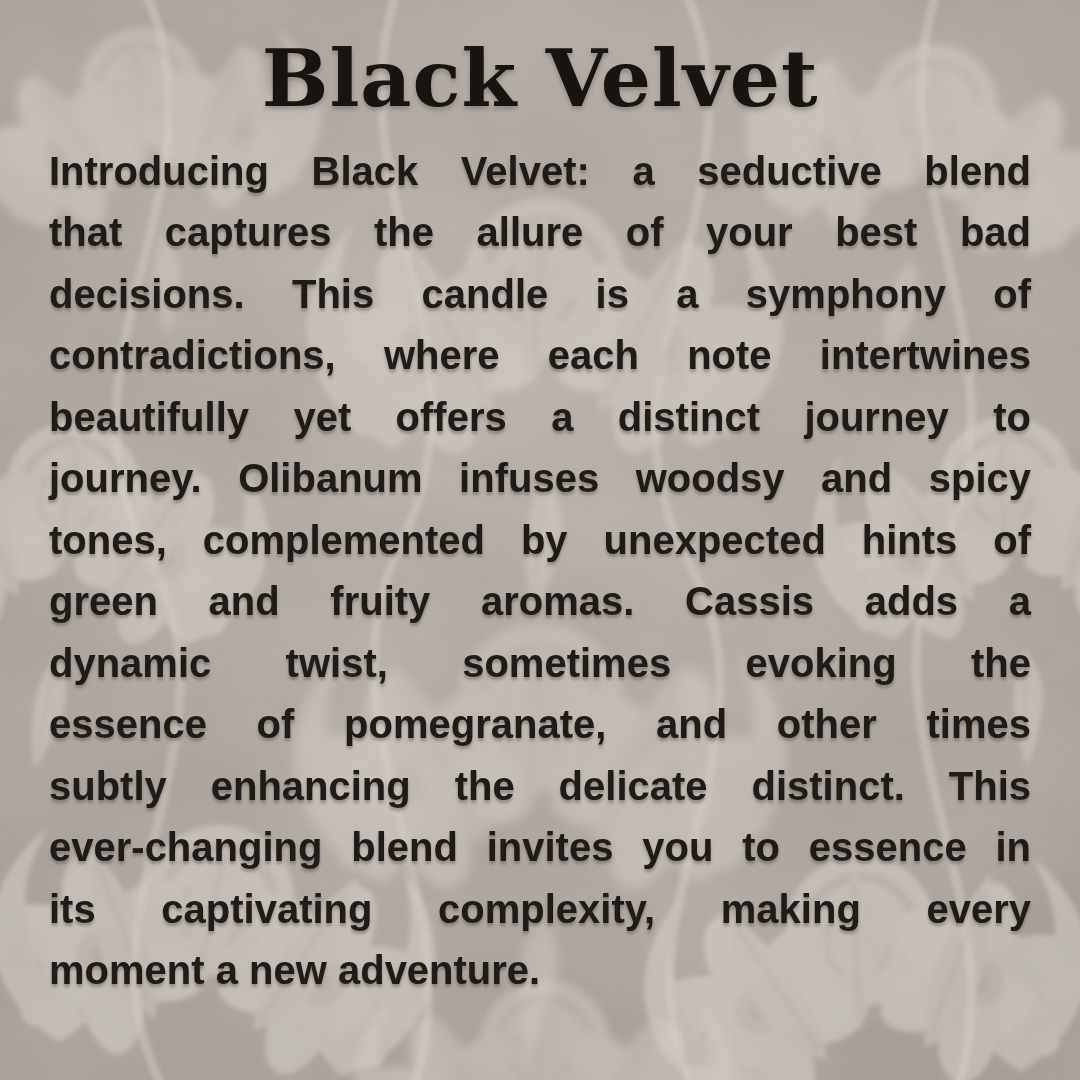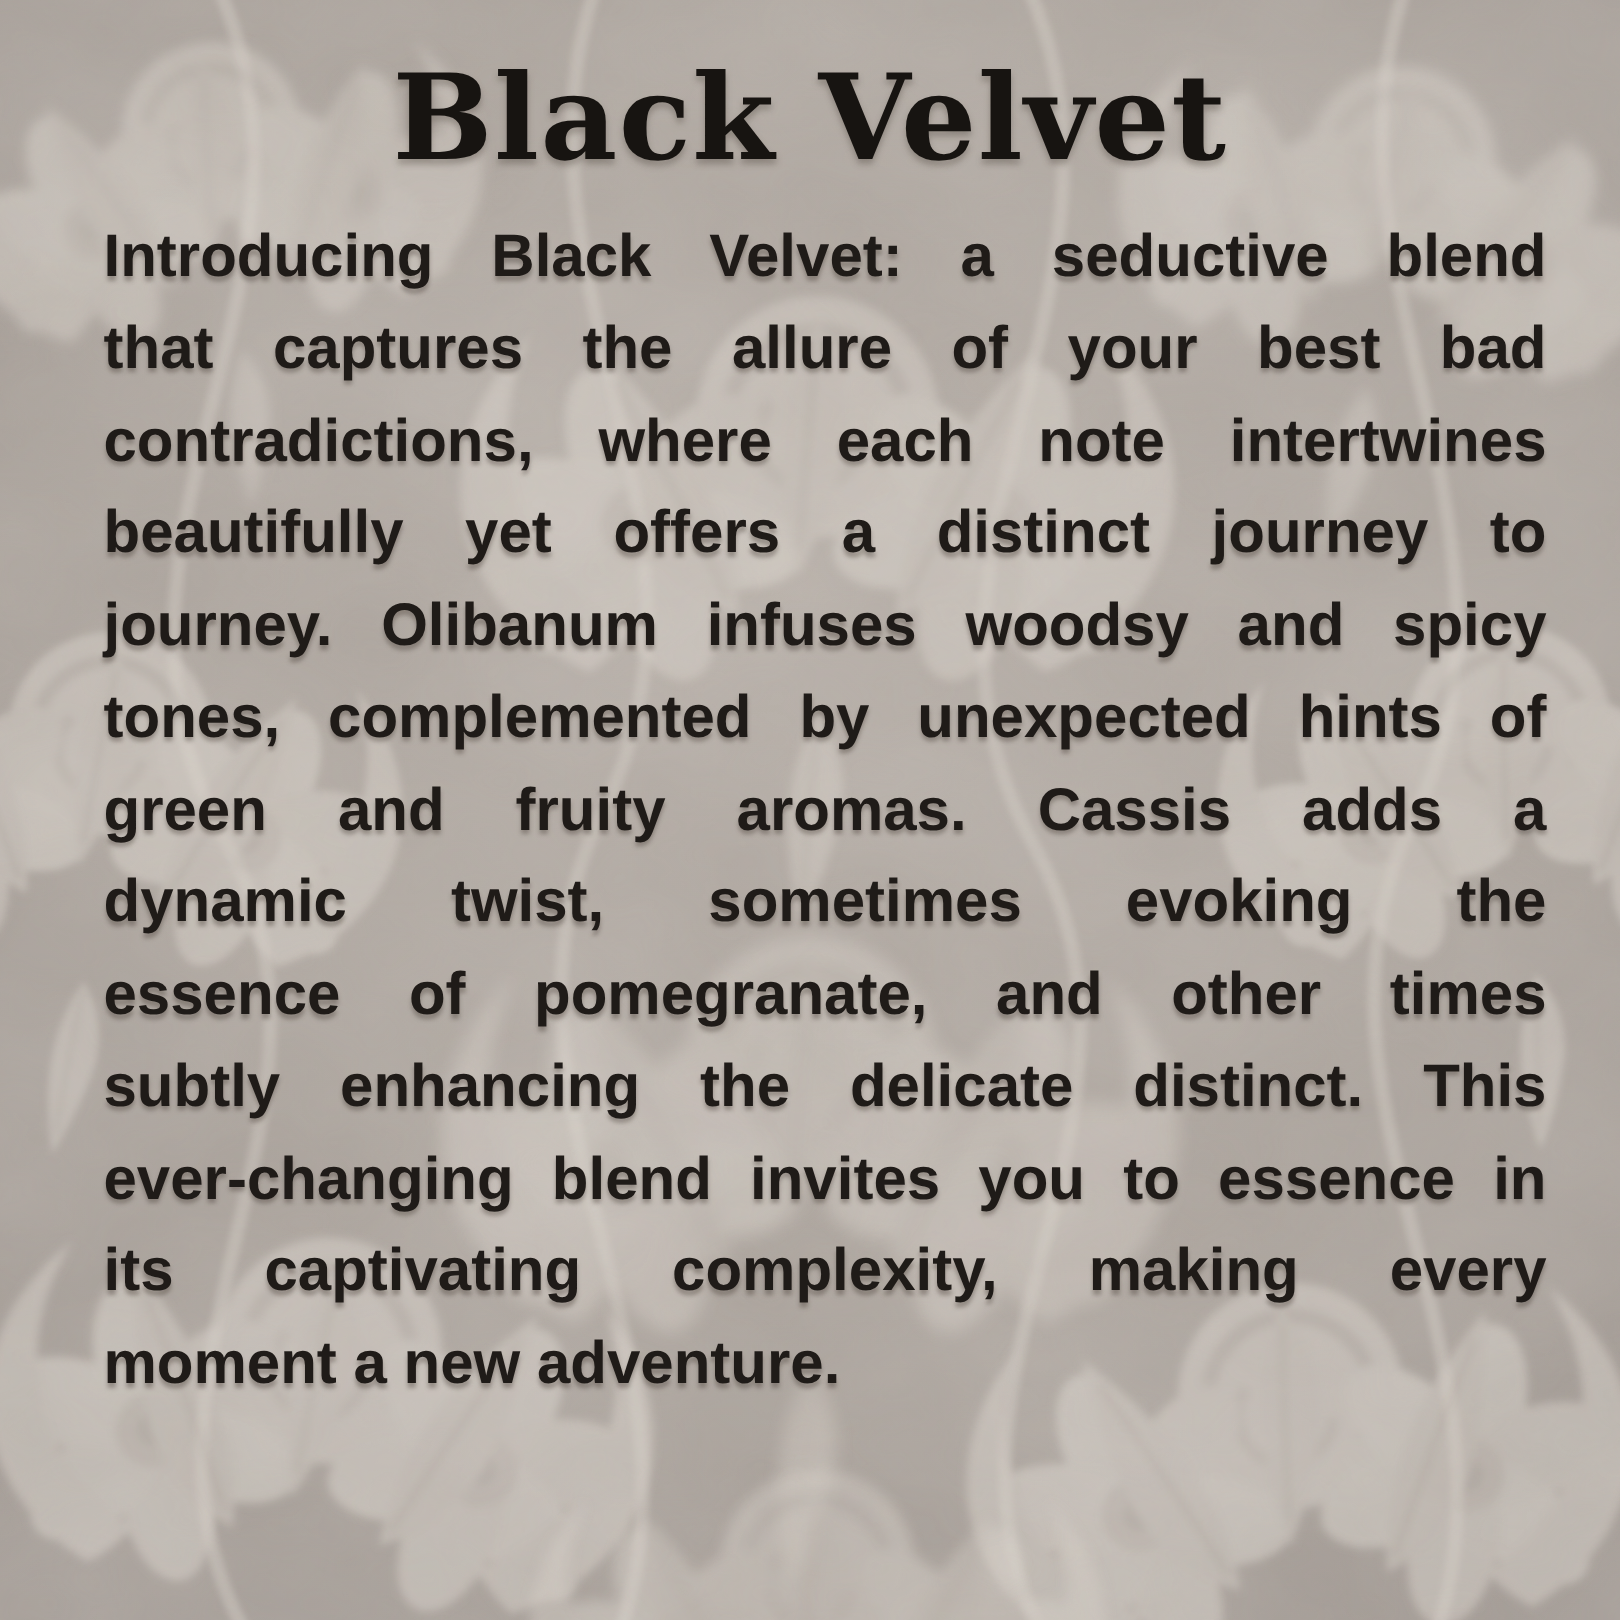--- a/index.html
+++ b/index.html
@@ -43,21 +43,20 @@
     font-weight: 600;
     font-size: 40px;
     color: #1f1b18;
     text-shadow: 0 3px 3px rgba(72, 62, 54, 0.40);
   }
   .line {
     line-height: 61.5px;
     text-align: justify;
     text-align-last: justify;
     white-space: normal;
-    margin-left: 20px;
   }
   .line--last {
     text-align: center;
     text-align-last: left;
   }
 </style>
 </head>
 <body>
 
 <div class="frame">
@@ -151,20 +150,21 @@
     <rect width="1080" height="1080" filter="url(#mottleLight)" opacity="0.55"></rect>
     <rect width="1080" height="1080" filter="url(#mottleDark)" opacity="0.4"></rect>
   </svg>
 
   <div class="content">
     <h1 class="title">Black Velvet</h1>
 
     <div class="paragraph">
       <div class="line">Introducing Black Velvet: a seductive blend</div>
       <div class="line">that captures the allure of your best bad</div>
+      <div class="line">decisions. This candle is a symphony of</div>
       <div class="line">contradictions, where each note intertwines</div>
       <div class="line">beautifully yet offers a distinct journey to</div>
       <div class="line">journey. Olibanum infuses woodsy and spicy</div>
       <div class="line">tones, complemented by unexpected hints of</div>
       <div class="line">green and fruity aromas. Cassis adds a</div>
       <div class="line">dynamic twist, sometimes evoking the</div>
       <div class="line">essence of pomegranate, and other times</div>
       <div class="line">subtly enhancing the delicate distinct. This</div>
       <div class="line">ever-changing blend invites you to essence in</div>
       <div class="line">its captivating complexity, making every</div>

